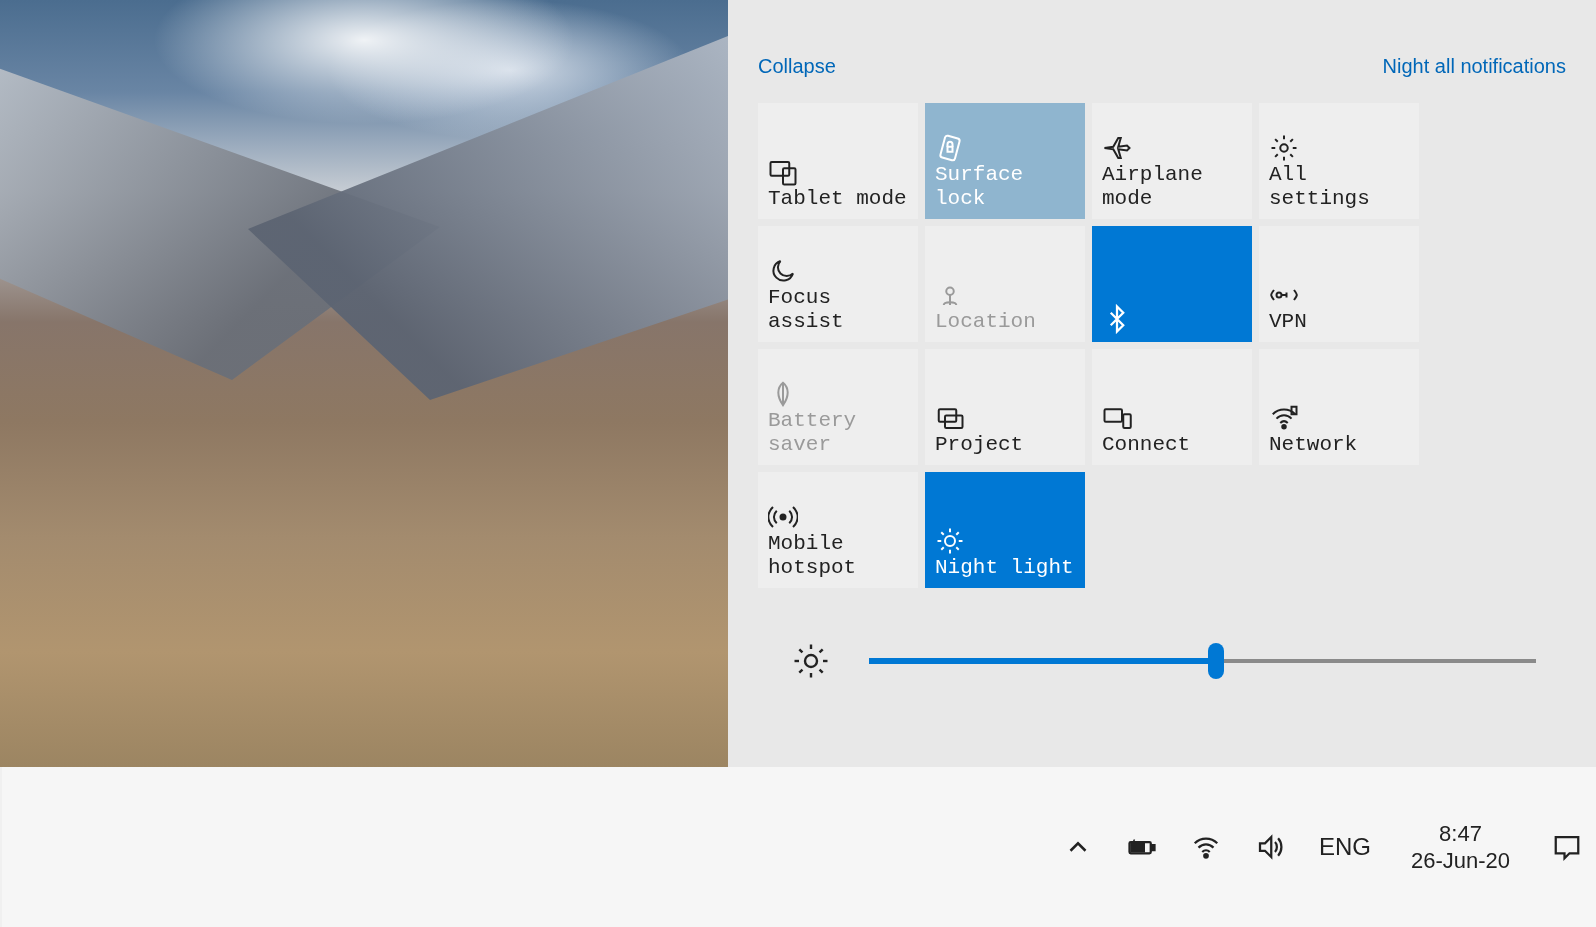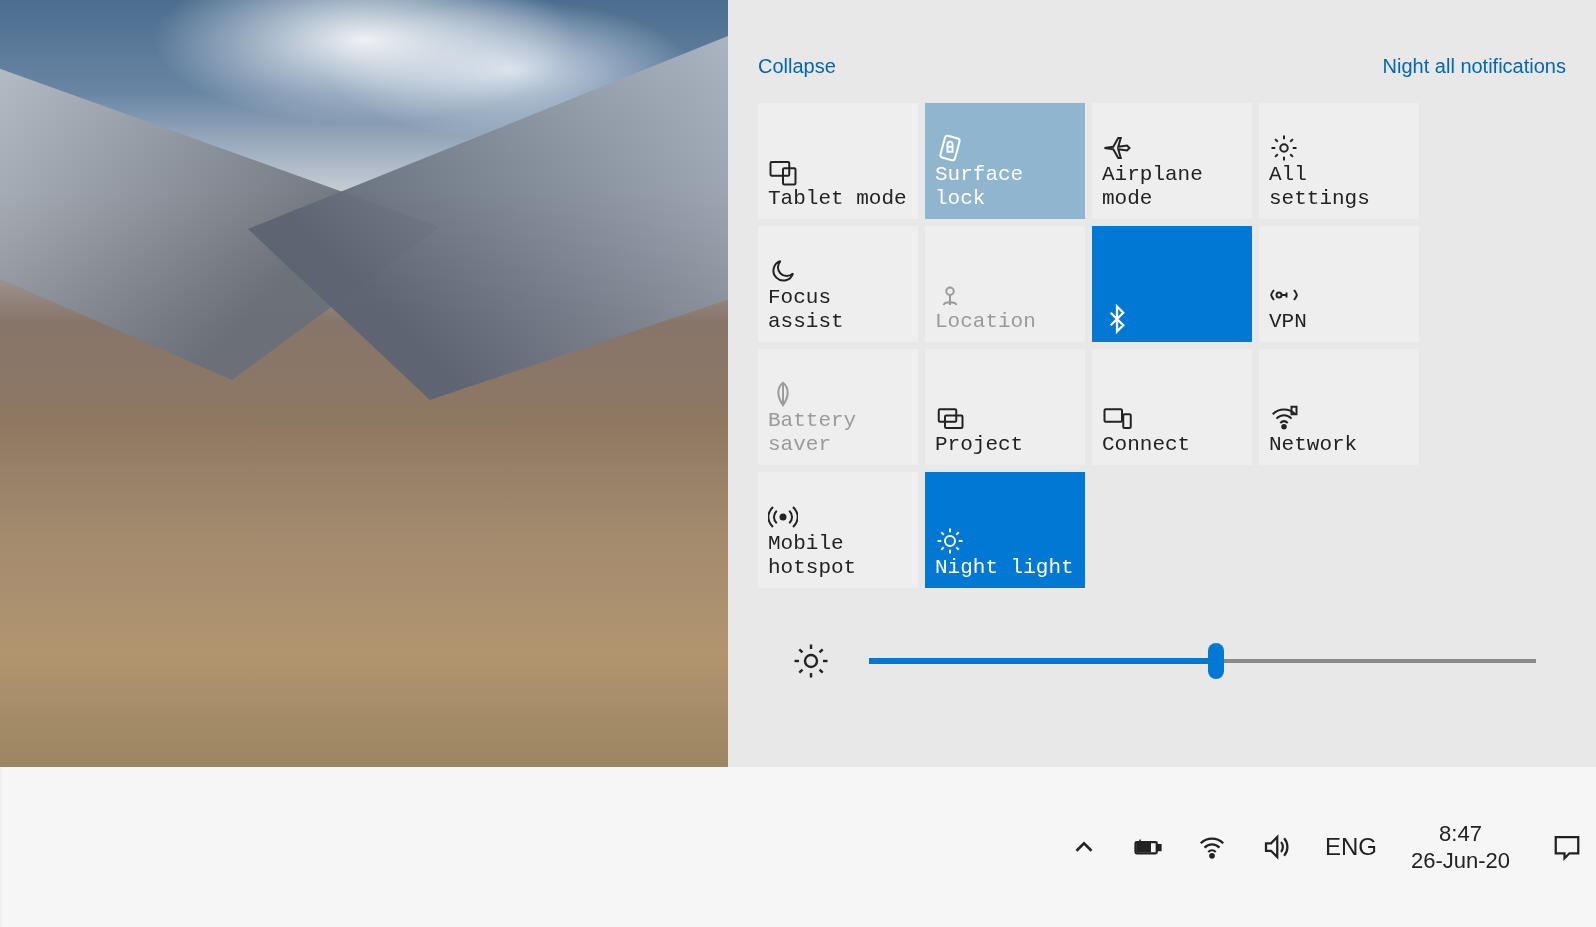--- a/index.html
+++ b/index.html
@@ -148,20 +148,21 @@
     font-size: 24px;
     color: #222;
     cursor: pointer;
   }
   .clock {
     text-align: center;
     font-size: 22px;
     color: #222;
     line-height: 1.25;
     cursor: pointer;
+    margin-left: 6px;
   }
   .ac-button {
     width: 34px; height: 30px; cursor: pointer; margin-left: 6px;
   }
   .ac-button svg { width: 100%; height: 100%; }
 </style>
 </head>
 <body>
 
 <div class="desktop">

